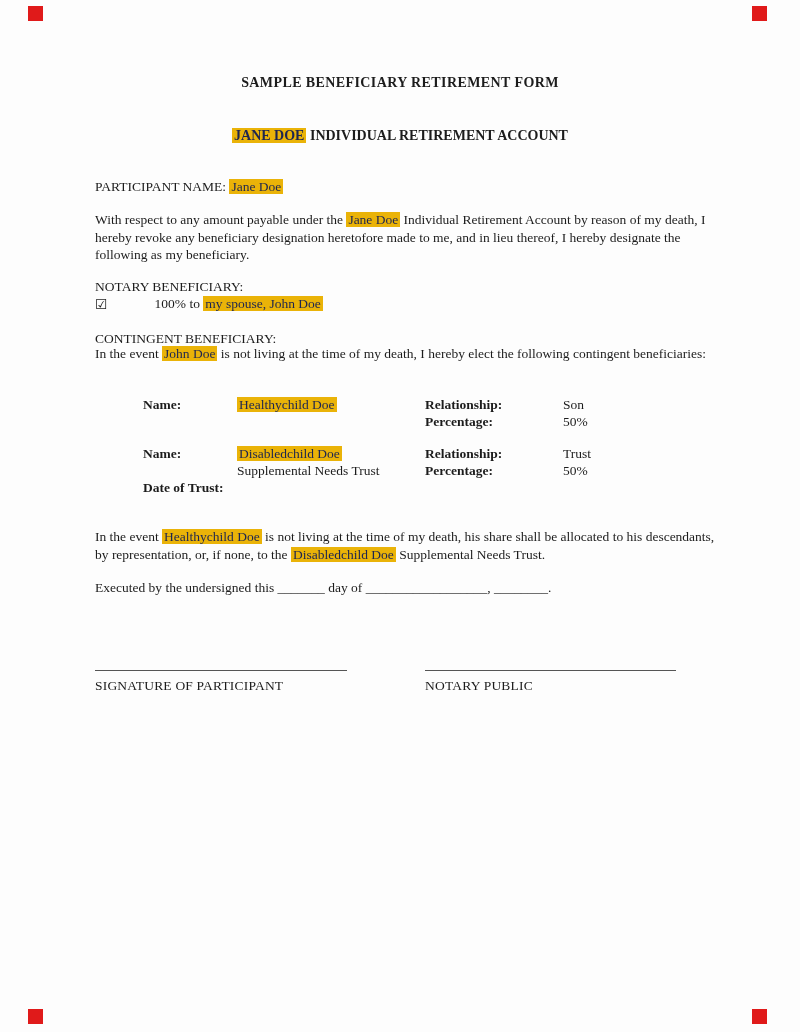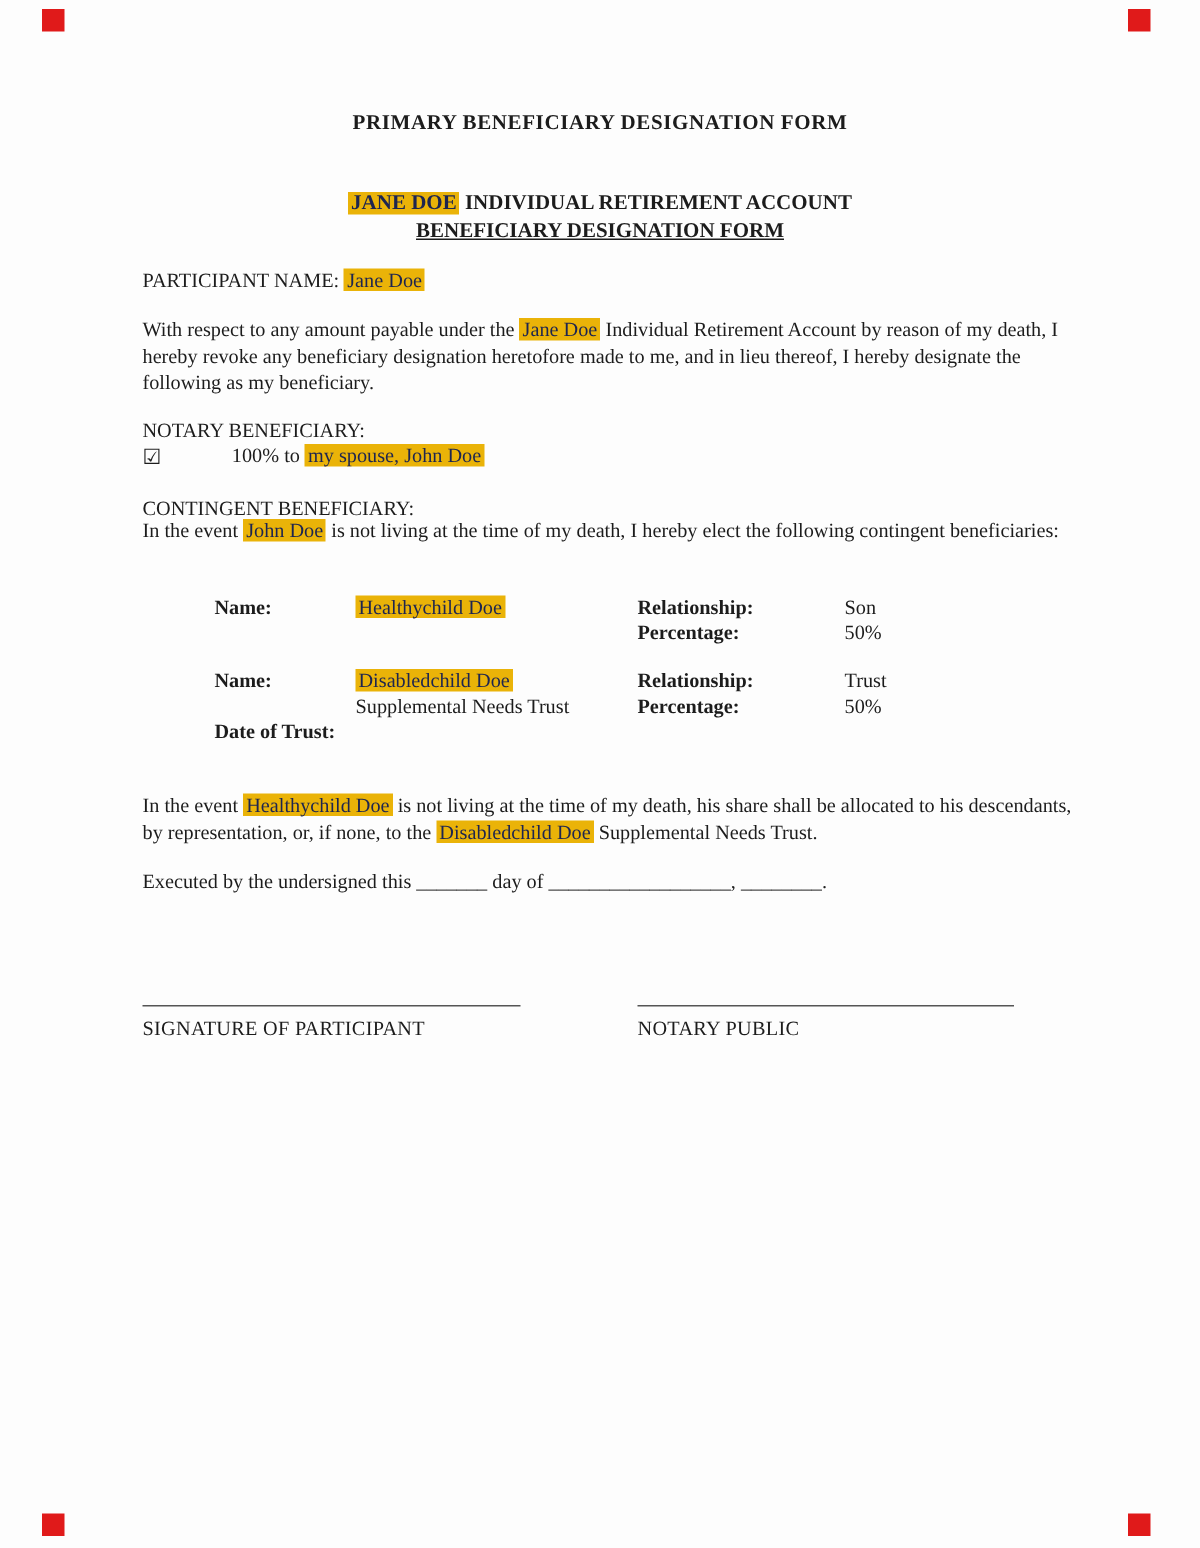--- a/index.html
+++ b/index.html
@@ -59,27 +59,24 @@
 </head>
 <body>
 
 <div class="page">
 
   <div class="marker m-tl"></div>
   <div class="marker m-tr"></div>
   <div class="marker m-bl"></div>
   <div class="marker m-br"></div>
 
-  <div class="abs center doc-title b">PRIMARY BENEFICIARY DESIGNATION FORM</div>
+  <div class="abs center doc-title b">SAMPLE BENEFICIARY RETIREMENT FORM</div>
 
   <div class="abs center head1 b">
     <span class="hl">JANE DOE</span><span> INDIVIDUAL RETIREMENT ACCOUNT</span>
-  </div>
-  <div class="abs center head2 b">
-    <span class="u">BENEFICIARY DESIGNATION FORM</span>
   </div>
 
   <div class="abs participant">
     <span>PARTICIPANT NAME: </span><span class="hl">Jane Doe</span>
   </div>
 
   <div class="abs intro-para">
     <span>With respect to any amount payable under the </span><span class="hl">Jane Doe</span><span> Individual Retirement Account by reason of my death, I hereby revoke any beneficiary designation heretofore made to me, and in lieu thereof, I hereby designate the following as my beneficiary.</span>
   </div>
 

